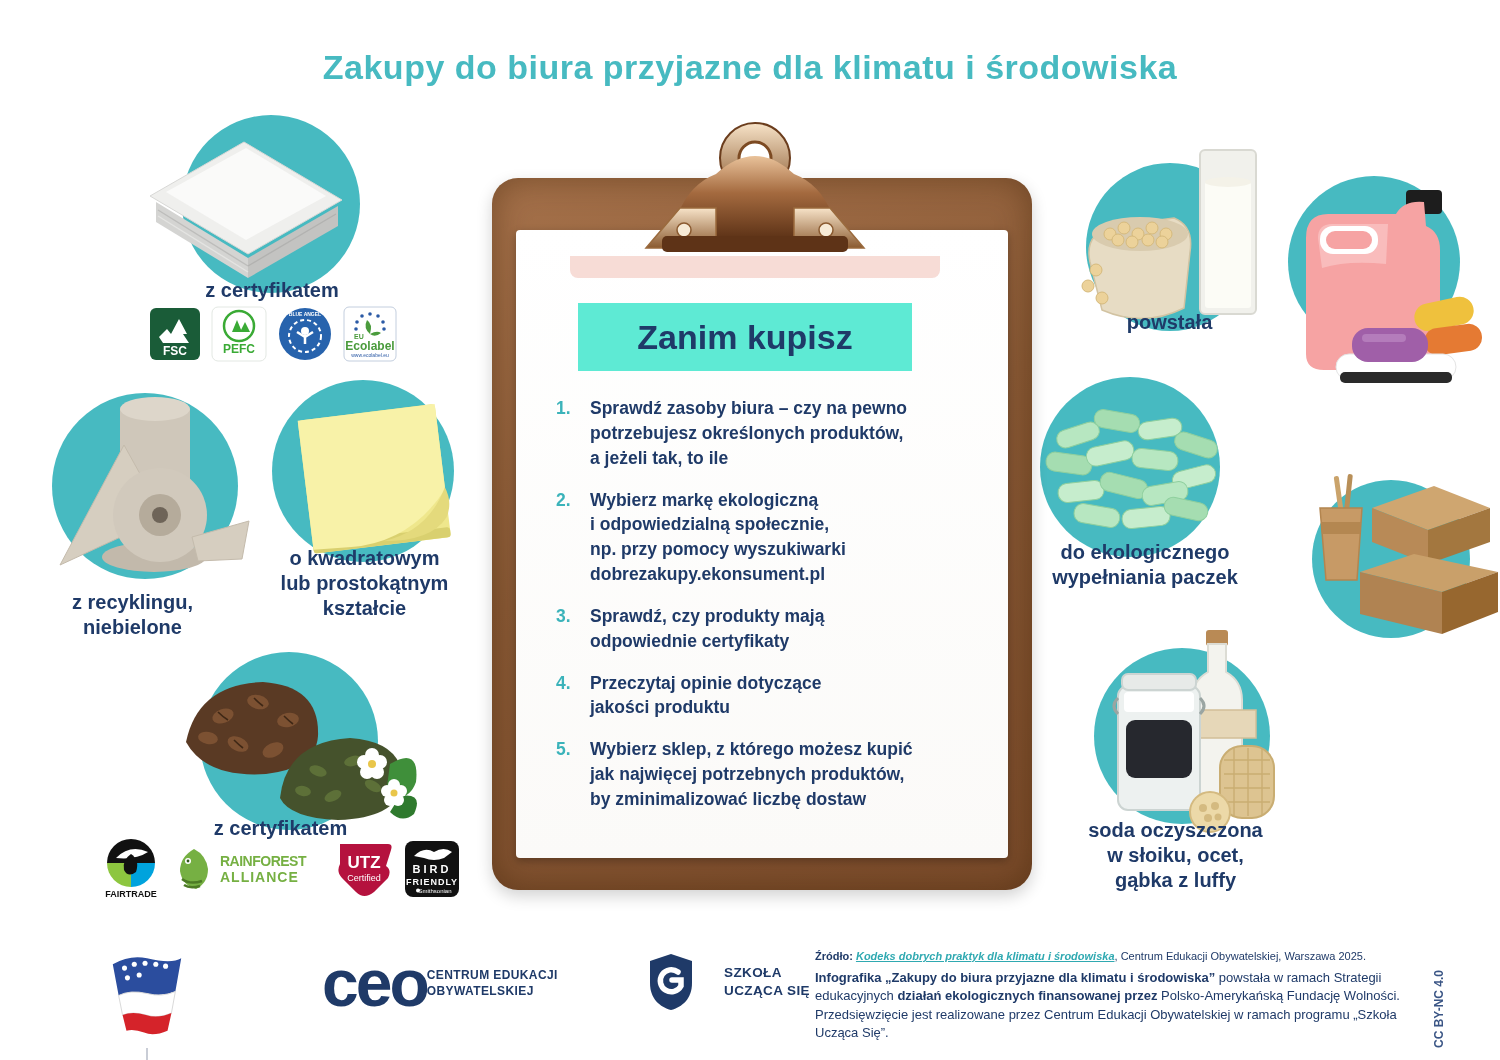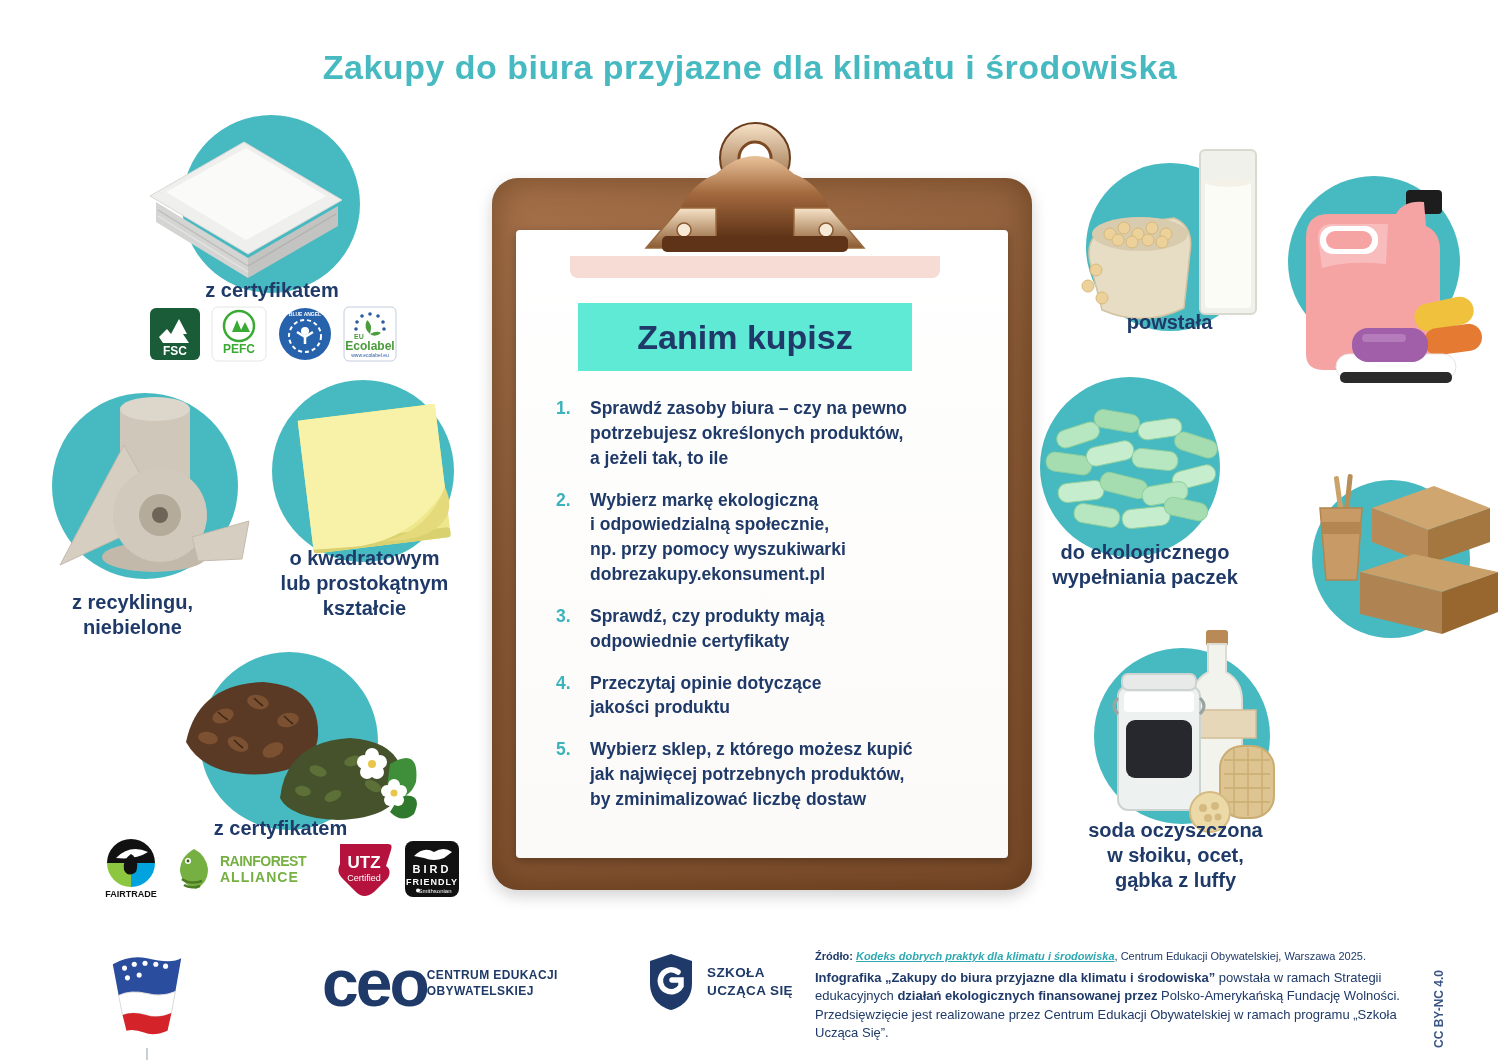--- a/index.html
+++ b/index.html
@@ -29,21 +29,21 @@
   .badge{display:flex;flex-direction:column;align-items:center;}
   
   .pafw{left:55px;top:952px;display:flex;align-items:center;gap:12px;flex-direction:column;}
   .pafw .divider{width:2px;height:58px;background:#c9cdd6;}
   .pafw .years{font-size:25px;font-weight:800;color:var(--pafwblue);line-height:1.1;}
   .pafw .years b{color:var(--red);}
   .pafw .nm{font-size:14.5px;font-weight:700;color:var(--pafwblue);line-height:1.3;letter-spacing:.2px;}
   .ceo{left:322px;top:950px;display:flex;align-items:center;}
   .ceo .logotype{font-size:66px;font-weight:900;color:var(--navy);letter-spacing:-3px;line-height:1;}
   .ceo .nm{font-size:12px;font-weight:800;color:var(--navy);line-height:1.35;letter-spacing:.4px;}
-  .sus{left:648px;top:952px;display:flex;align-items:center;gap:13px;}
+  .sus{left:648px;top:952px;display:flex;align-items:center;gap:30px;}
   .sus .nm{font-size:13.5px;font-weight:800;color:var(--navy);line-height:1.35;letter-spacing:.4px;}
   .src{left:815px;top:950px;width:612px;color:var(--navy);}
   .src .l1{font-size:11px;white-space:nowrap;}
   .src .l1 .pfx{font-weight:800;}
   .src .l1 a{color:var(--link);font-style:italic;font-weight:700;text-decoration:underline;}
   .src .para{margin-top:7px;font-size:13px;line-height:1.42;width:600px;}
   .src .para b{font-weight:800;}
   .license{left:1432px;top:938px;height:110px;display:flex;align-items:flex-start;
     writing-mode:vertical-rl;transform:rotate(180deg);color:#3a5585;font-size:12px;font-weight:600;}
   svg{display:block;}

